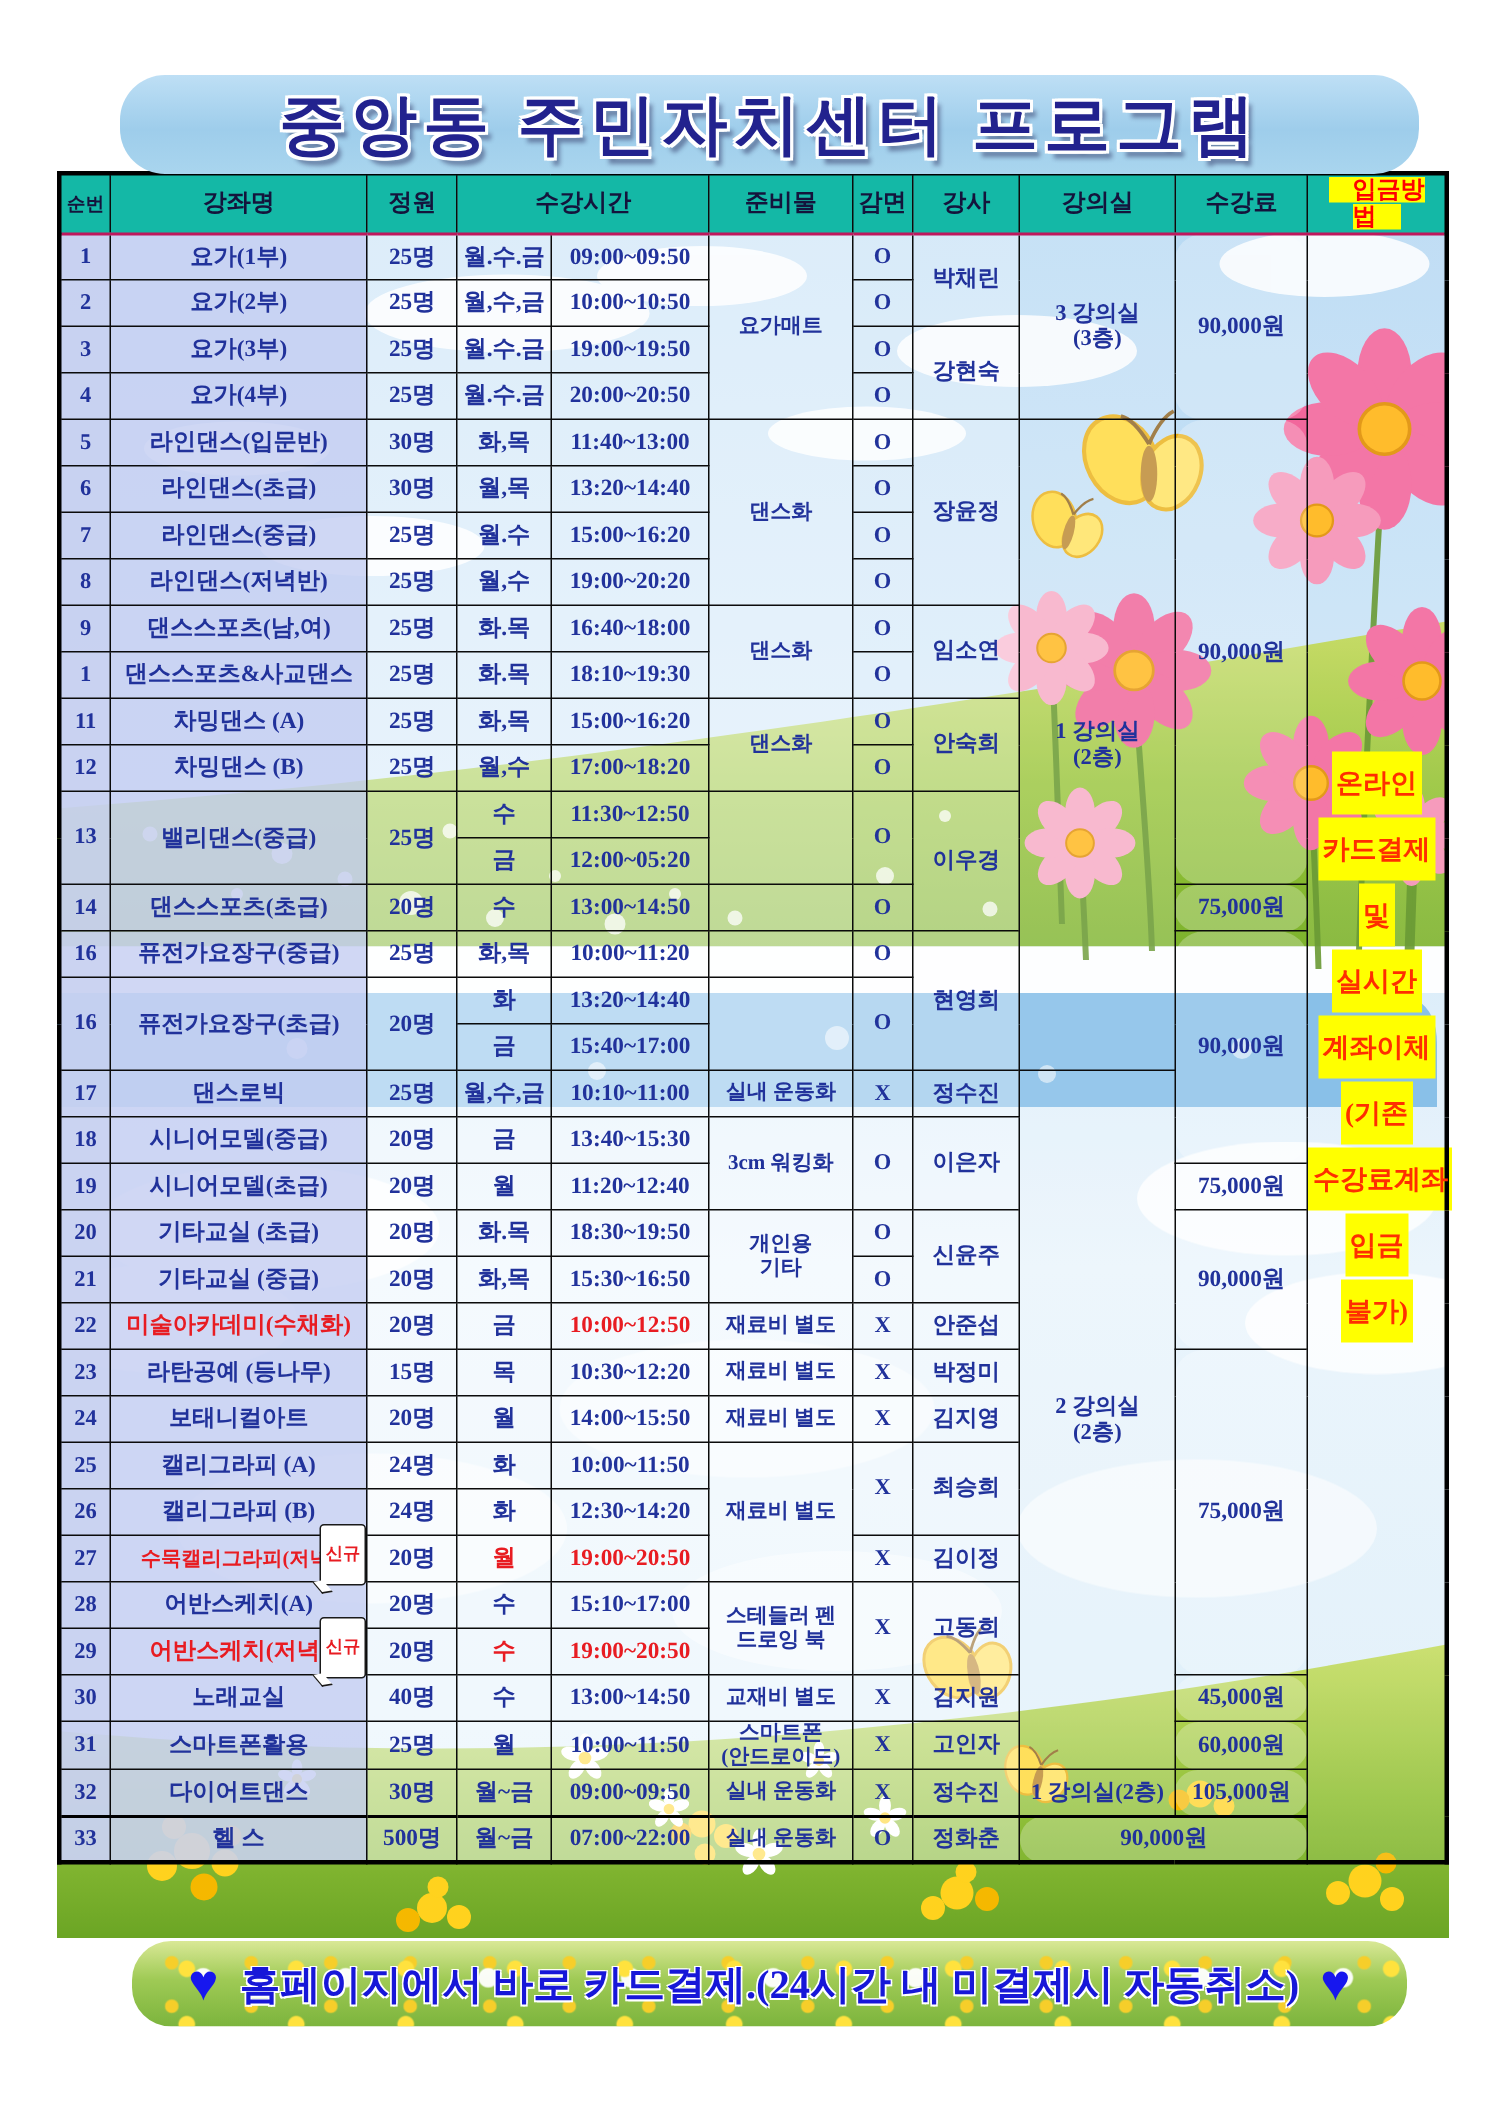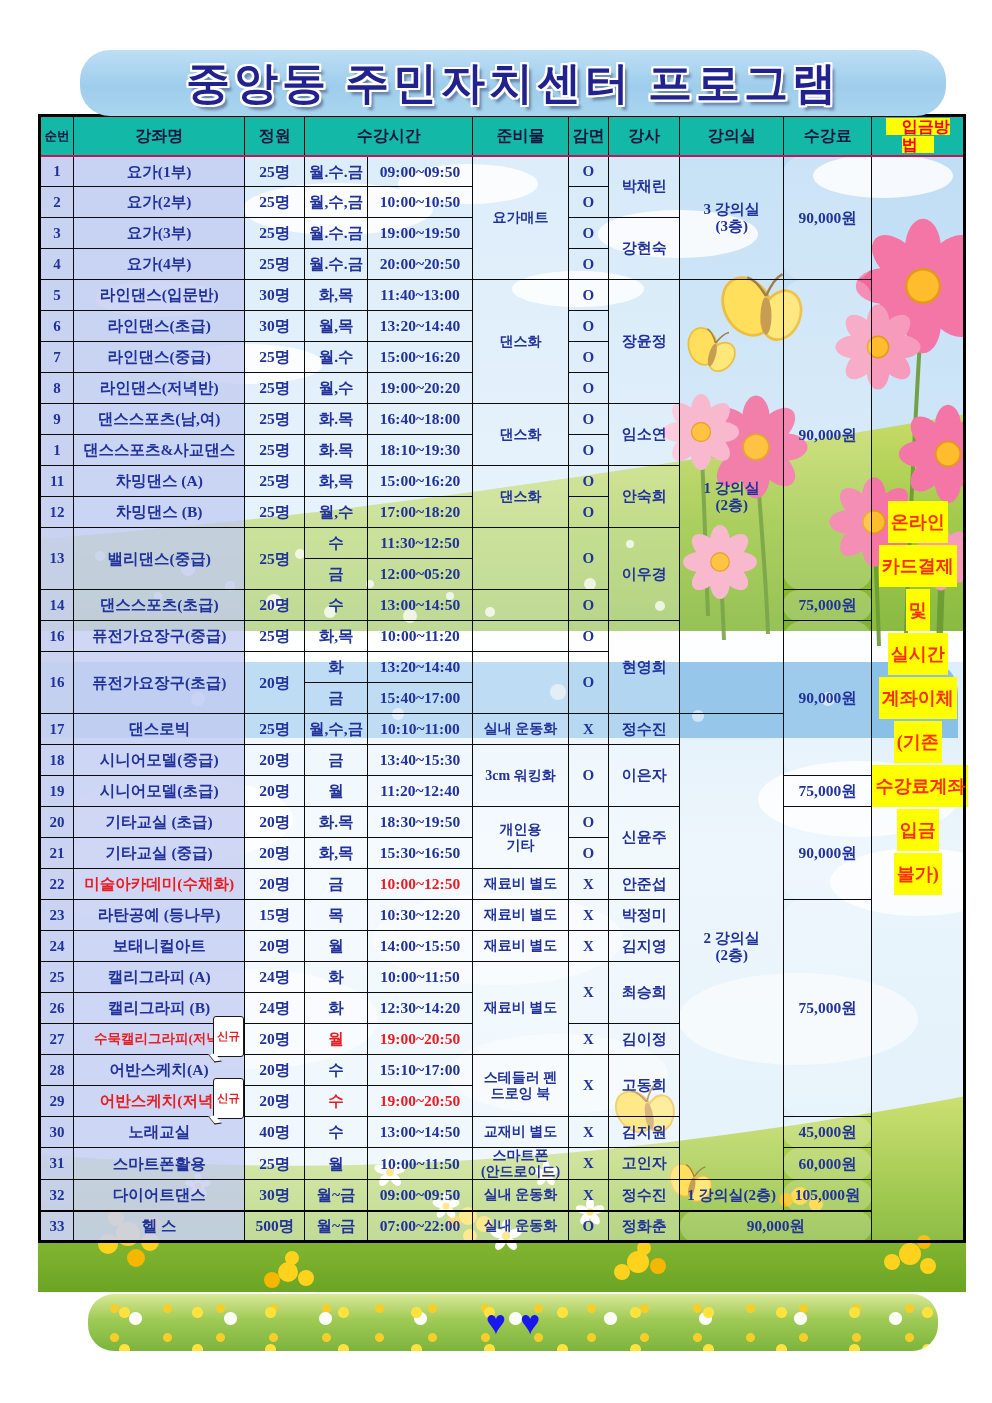--- a/index.html
+++ b/index.html
@@ -608,16 +608,17 @@
           <td class="col-prep"><span class="cv">실내 운동화</span></td>
           <td class="col-disc"><span class="cv">O</span></td>
           <td class="col-teacher"><span class="cv">정화춘</span></td>
           <td class="col-fee" colspan="2"><span class="cv">90,000원</span></td>
         </tr>
       </tbody>
   </table>
 
   <div id="footer-banner">
     <span class="heart">♥</span>
+    <span id="footer-text">홈페이지에서 바로 카드결제.(24시간 내 미결제시 자동취소)</span>
     <span class="heart">♥</span>
   </div>
 
 </div>
 
 </body></html>

